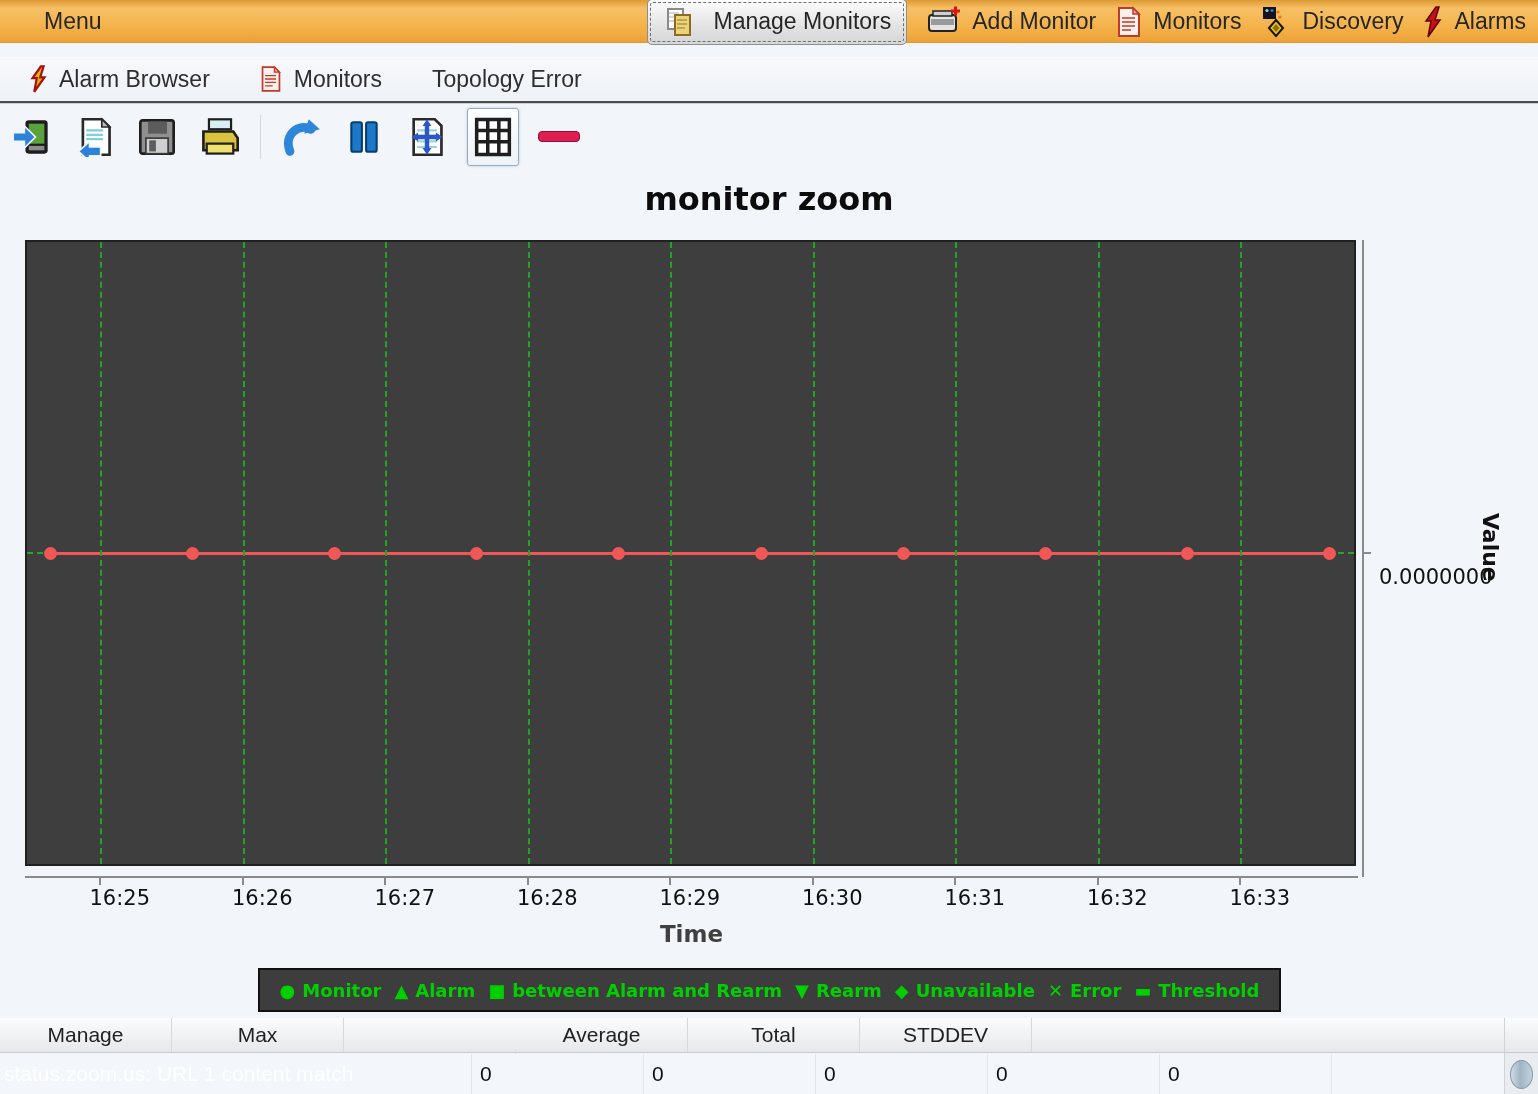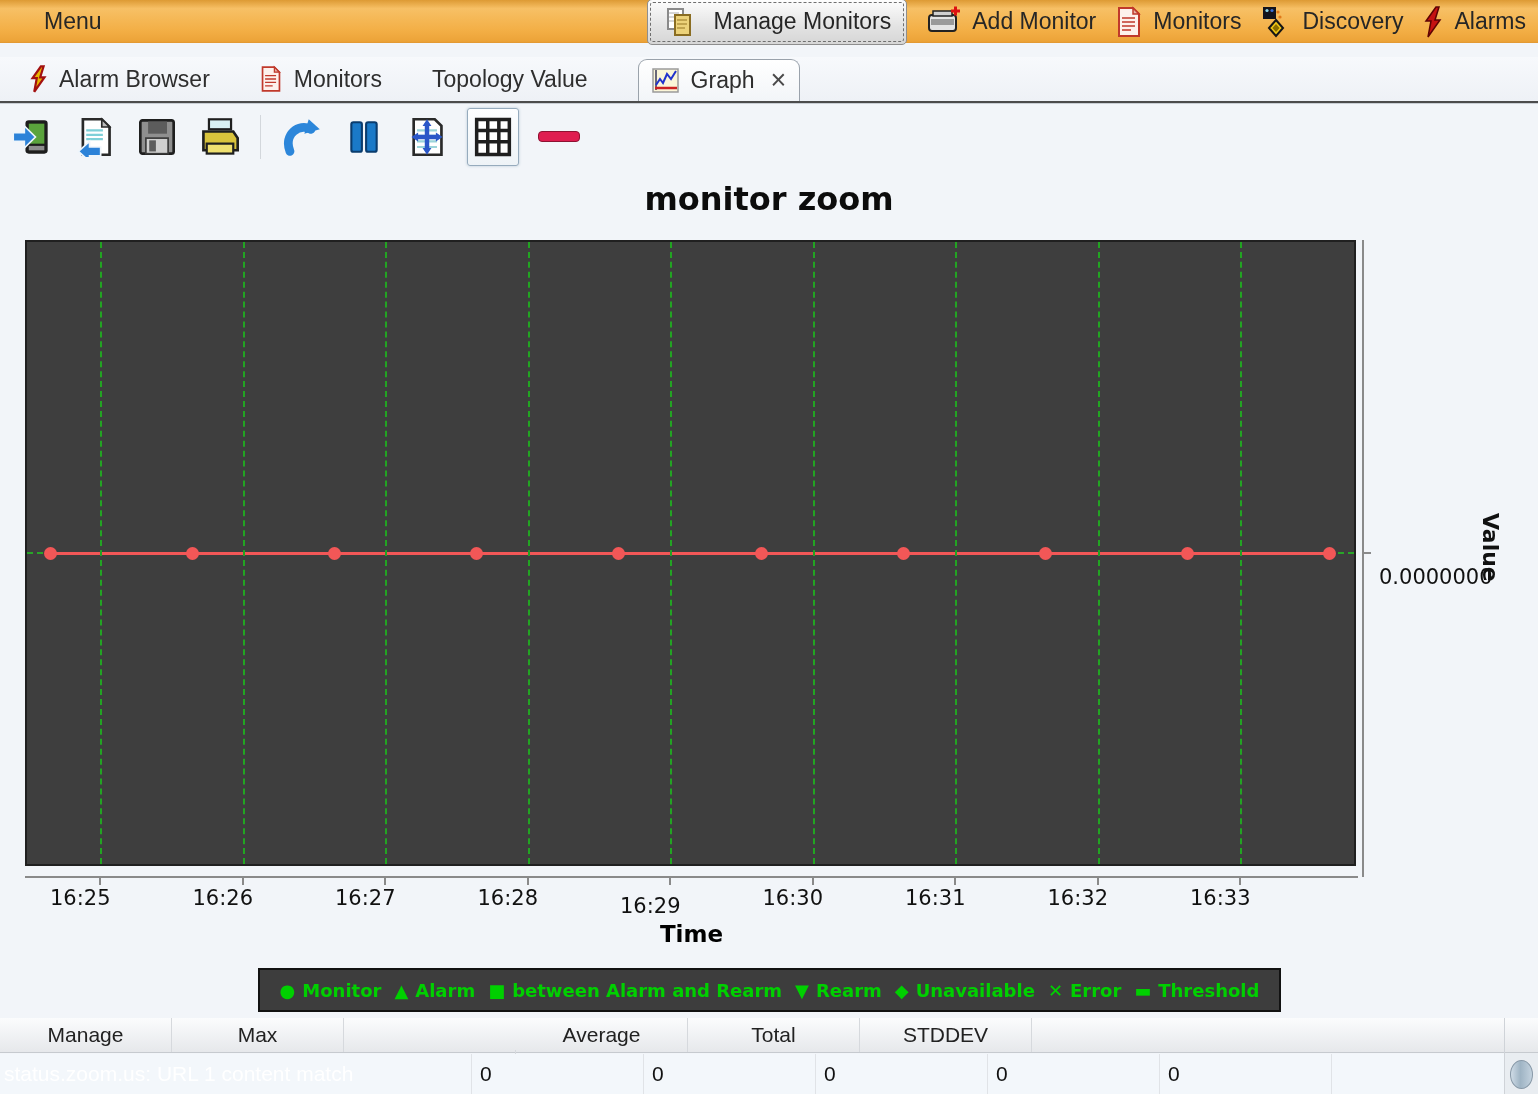--- a/index.html
+++ b/index.html
@@ -72,24 +72,24 @@
 
   .y-axis  { position:absolute; left:1362px; top:240px; width:2px; height:637px; background:#8a8a8a; }
   .y-tick  { position:absolute; left:1364px; top:552px; width:7px; height:2px; background:#8a8a8a; }
   .y-tick-label { position:absolute; left:1379px; top:540px; font-family:"DejaVu Sans", sans-serif; font-size:21px; color:#111;margin-top:25px; }
   .y-axis-title {
     position:absolute; left:1478px; top:513px; writing-mode:vertical-rl;
     font-family:"DejaVu Sans", sans-serif; font-weight:bold; font-size:22px; color:#111;
   }
   .x-axis { position:absolute; left:25px; top:876px; width:1333px; height:2px; background:#8a8a8a; }
   .x-tick { position:absolute; top:878px; width:2px; height:7px; background:#8a8a8a; }
-  .x-tick-label { position:absolute; top:886px; width:100px; text-align:left; font-family:"DejaVu Sans", sans-serif; font-size:21px; color:#111; }
+  .x-tick-label { position:absolute; top:886px; width:100px; text-align:right; font-family:"DejaVu Sans", sans-serif; font-size:21px; color:#111; }
   .x-axis-title {
     position:absolute; left:25px; top:921px; width:1333px; text-align:center;
-    font-family:"DejaVu Sans", sans-serif; font-weight:bold; font-size:23px; color:#000000;
+    font-family:"DejaVu Sans", sans-serif; font-weight:bold; font-size:23px; color:#404040;
   }
 
   
   .legend {
     position:absolute; left:258px; top:968px; width:1023px; height:44px;
     background:#3d3d3d; border:2px solid #121212;
     display:flex; align-items:center; justify-content:center; gap:13px;
     font-family:"DejaVu Sans", sans-serif; font-weight:bold; font-size:18px;
   }
   .legend-item { display:flex; align-items:center; gap:7px; white-space:nowrap; }
@@ -203,35 +203,23 @@
       <svg width="22" height="28" viewBox="0 0 26 32">
         <path d="M3 2h14l6 6v22H3z" fill="#fdf1ec" stroke="#c0392b" stroke-width="2"></path>
         <path d="M17 2l6 6h-6z" fill="#e7b3a6" stroke="#c0392b" stroke-width="1.5"></path>
         <path d="M6 12h13M6 16h13M6 20h13M6 24h9" stroke="#c0392b" stroke-width="1.5"></path>
       </svg>
     </span>
     <span>Monitors</span>
   </div>
 
   <div class="tab">
-    <span>Topology Value</span>
-  </div>
-
-  <div class="tab active">
-    <span>
-      <svg width="27" height="25" viewBox="0 0 27 25">
-        <rect x="1" y="1" width="25" height="23" fill="#fbf6d8" stroke="#9a9a9a" stroke-width="1.5"></rect>
-        <path d="M4 2v20" stroke="#39395a" stroke-width="1.5"></path>
-        <path d="M3 20h22" stroke="#cc2222" stroke-width="2.5"></path>
-        <path d="M4 17l4-6 3 4 4-9 4 5 5-8" stroke="#2233cc" stroke-width="2" fill="none"></path>
-      </svg>
-    </span>
-    <span>Graph</span>
-    <span class="tab-close">×</span>
-  </div>
+    <span>Topology Error</span>
+  </div>
+
 </div>
 
 <div class="toolbar">
 
   <div class="tool">
     <span>
       <svg width="40" height="40" viewBox="0 0 36 36">
         <rect x="13" y="3" width="20" height="30" rx="3" fill="#1d1d1d"></rect>
         <rect x="16" y="6" width="14" height="18" fill="#5aa33c"></rect>
         <rect x="16" y="26" width="14" height="4" fill="#8d8d8d"></rect>
@@ -405,21 +393,21 @@
 
 <div class="x-tick" style="left: 99px;"></div>
 <div class="x-tick-label" style="left: 50px;">16:25</div>
 <div class="x-tick" style="left: 241.5px;"></div>
 <div class="x-tick-label" style="left: 192.5px;">16:26</div>
 <div class="x-tick" style="left: 384px;"></div>
 <div class="x-tick-label" style="left: 335px;">16:27</div>
 <div class="x-tick" style="left: 526.5px;"></div>
 <div class="x-tick-label" style="left: 477.5px;">16:28</div>
 <div class="x-tick" style="left: 669px;"></div>
-<div class="x-tick-label" style="left: 620px; margin-top: 8px;">16:29</div>
+<div class="x-tick-label" style="left: 620px;">16:29</div>
 <div class="x-tick" style="left: 811.5px;"></div>
 <div class="x-tick-label" style="left: 762.5px;">16:30</div>
 <div class="x-tick" style="left: 954px;"></div>
 <div class="x-tick-label" style="left: 905px;">16:31</div>
 <div class="x-tick" style="left: 1096.5px;"></div>
 <div class="x-tick-label" style="left: 1047.5px;">16:32</div>
 <div class="x-tick" style="left: 1239px;"></div>
 <div class="x-tick-label" style="left: 1190px;">16:33</div>
 
 </body></html>

